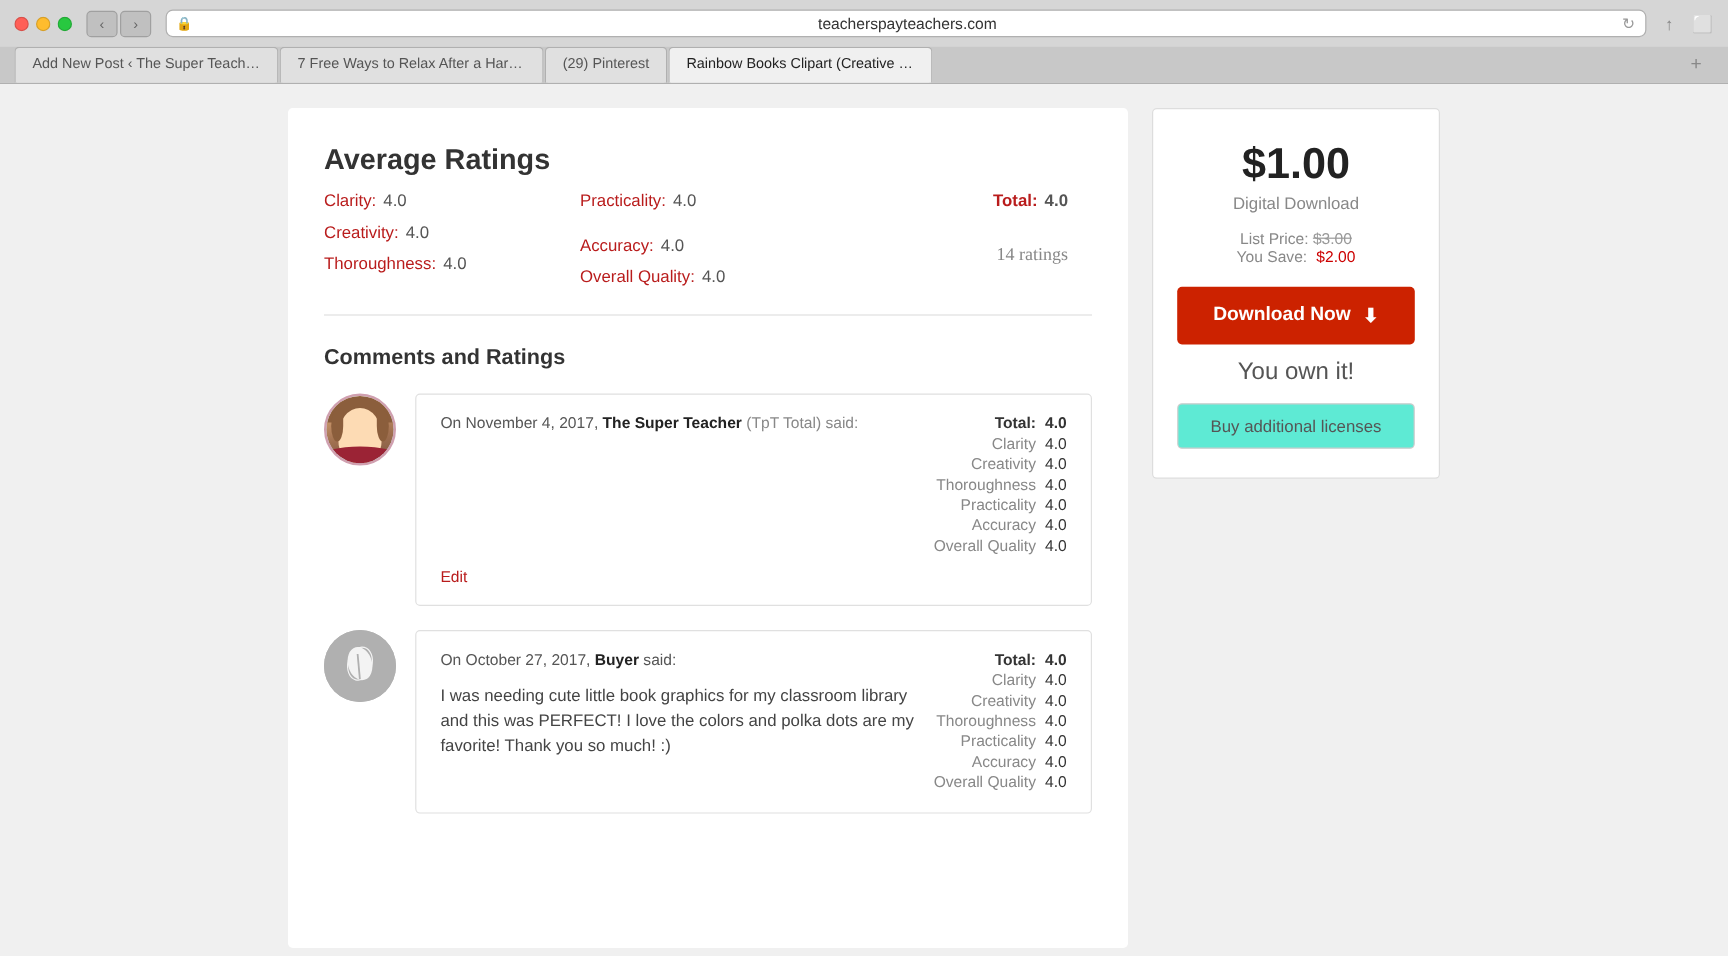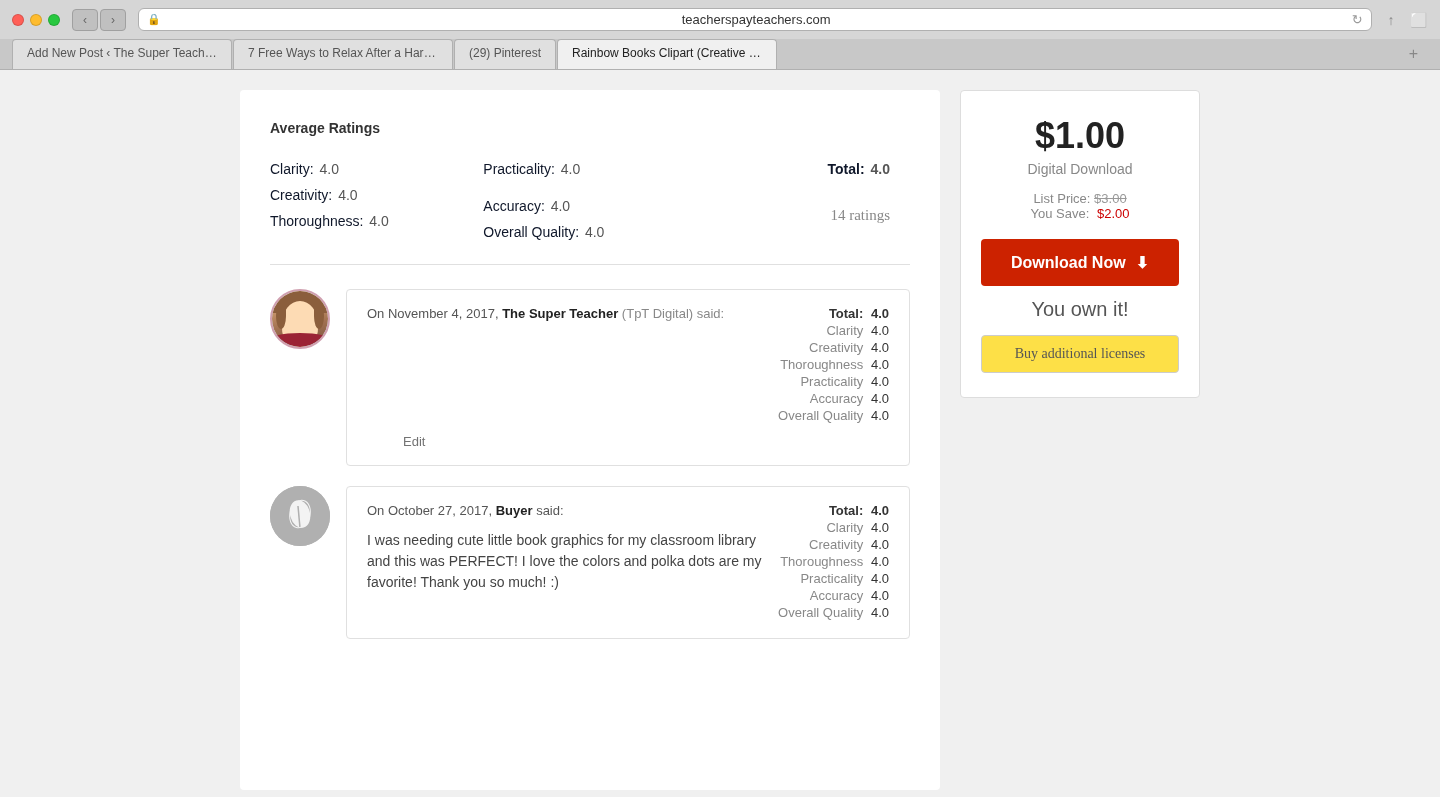--- a/index.html
+++ b/index.html
@@ -118,31 +118,31 @@
       border-radius: 4px;
       padding: 30px;
     }
 
     .sidebar-column {
       width: 240px;
     }
 
     
     .section-title {
-      font-size: 14px;
+      font-size: 24px;
       font-weight: 600;
       color: #333;
-      margin-bottom: 25px;
+      margin-bottom: 11px;
     }
 
     .rating-item {
       font-size: 14px;
       color: #555;
     }
-    .rating-label { color: #0f172a; }
+    .rating-label { color: #b91c1c; }
     .rating-value { color: #555; margin-left: 2px; }
 
     .divider {
       border: none;
       border-top: 1px solid #e0e0e0;
       margin: 24px 0;
     }
 
     
     .comments-title {
@@ -217,25 +217,24 @@
     }
     .comment-rating-row { margin-bottom: 2px; }
     .comment-rating-label { color: #888; }
     .comment-rating-value { color: #333; margin-left: 4px; }
 
     .comment-actions {
       clear: both;
       padding-top: 8px;
     }
     .edit-link {
-      color: #737373;
+      color: #b91c1c;
       font-size: 13px;
       cursor: pointer;
       text-decoration: none;
-      margin-left: 36px;
     }
 
     
     .purchase-card {
       background: #fff;
       border: 1px solid #ddd;
       border-radius: 4px;
       padding: 24px 20px;
       text-align: center;
     }
@@ -279,28 +278,27 @@
     }
 
     .you-own {
       font-size: 20px;
       color: #555;
       margin-bottom: 14px;
     }
 
     .buy-licenses-btn {
       width: 100%;
-      background: #fde047;
+      background: #5eead4;
       color: #555;
       border: 1px solid #ccc;
       border-radius: 4px;
       padding: 10px 12px;
       font-size: 14px;
       cursor: pointer;
-      font-family: Liberation Serif, serif;
     }
   </style>
 </head>
 <body>
 
 <div class="browser-chrome">
   <div class="browser-titlebar">
     <div class="traffic-lights">
       <div class="traffic-light tl-red"></div>
       <div class="traffic-light tl-yellow"></div>
@@ -384,20 +382,21 @@
             <span class="rating-value" style="font-weight:600;">4.0</span>
           </div>
           <div style="margin-top: 30px; color: #888; font-size: 15px; font-family: Liberation Serif, serif;">14 ratings</div>
         </div>
       </div>
     </div>
 
     <hr class="divider">
 
     <div>
+      <h2 class="comments-title">Comments and Ratings</h2>
 
       <div class="comment-item">
         <div class="avatar-container">
           <div class="avatar">
 
             <div style="width:56px;height:56px;border-radius:50%;background:linear-gradient(170deg,#e8c9a0 0%,#c8956a 30%,#a07050 60%,#7a5540 100%);display:flex;align-items:flex-end;justify-content:center;overflow:hidden;">
 
               <div style="position:relative;width:56px;height:56px;">
                 <div style="position:absolute;top:0;left:0;right:0;height:22px;background:#8B5E3C;border-radius:50% 50% 0 0;"></div>
 
@@ -410,21 +409,21 @@
               </div>
             </div>
           </div>
         </div>
         <div class="comment-box">
           <div style="display:flex; justify-content:space-between;">
             <div style="flex:1;">
               <div class="comment-header">
                 <span>On November 4, 2017,</span>
                 <strong>The Super Teacher</strong>
-                <span class="comment-seller"> (TpT Digital) said:</span>
+                <span class="comment-seller"> (TpT Total) said:</span>
               </div>
             </div>
             <div class="comment-ratings">
               <div class="comment-rating-row">
                 <span class="comment-rating-label" style="font-weight:600;color:#333;">Total:</span>
                 <span class="comment-rating-value" style="font-weight:600;color:#333;">4.0</span>
               </div>
               <div class="comment-rating-row">
                 <span class="comment-rating-label">Clarity</span>
                 <span class="comment-rating-value">4.0</span>

